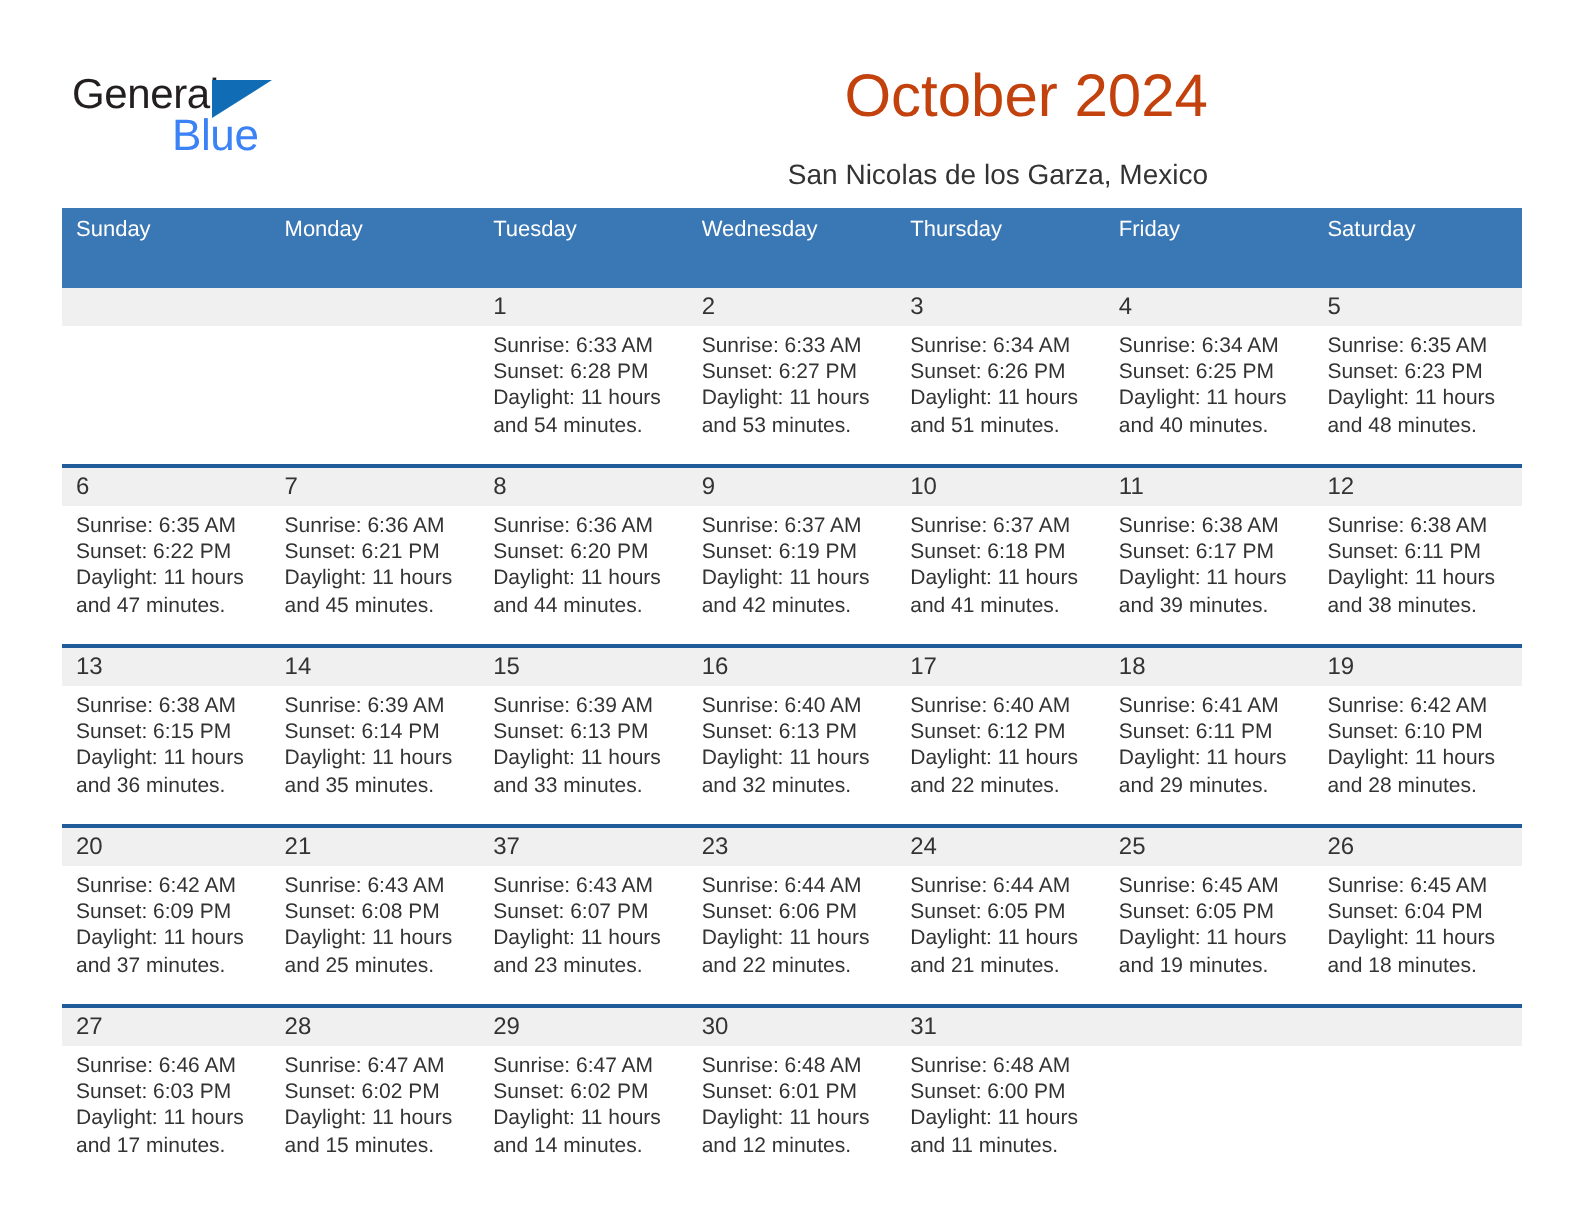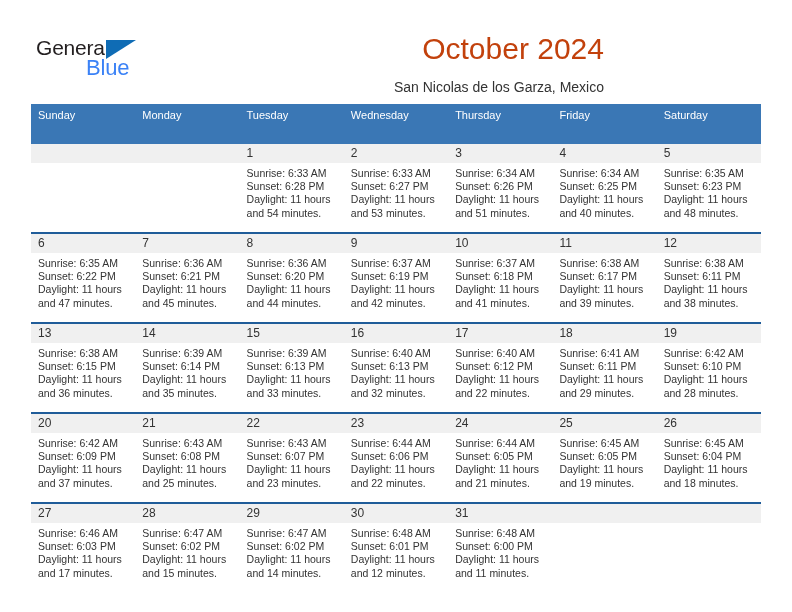--- a/index.html
+++ b/index.html
@@ -429,21 +429,21 @@
             <div class="detail">
               <div>Sunrise: 6:43 AM</div>
               <div>Sunset: 6:08 PM</div>
               <div>Daylight: 11 hours</div>
               <div>and 25 minutes.</div>
             </div>
               </div>
             </td>
           <td>
               <div class="cell">
-            <div class="daynum-band">22</div>
+            <div class="daynum-band">37</div>
             <div class="detail">
               <div>Sunrise: 6:43 AM</div>
               <div>Sunset: 6:07 PM</div>
               <div>Daylight: 11 hours</div>
               <div>and 23 minutes.</div>
             </div>
               </div>
             </td>
           <td>
               <div class="cell">

